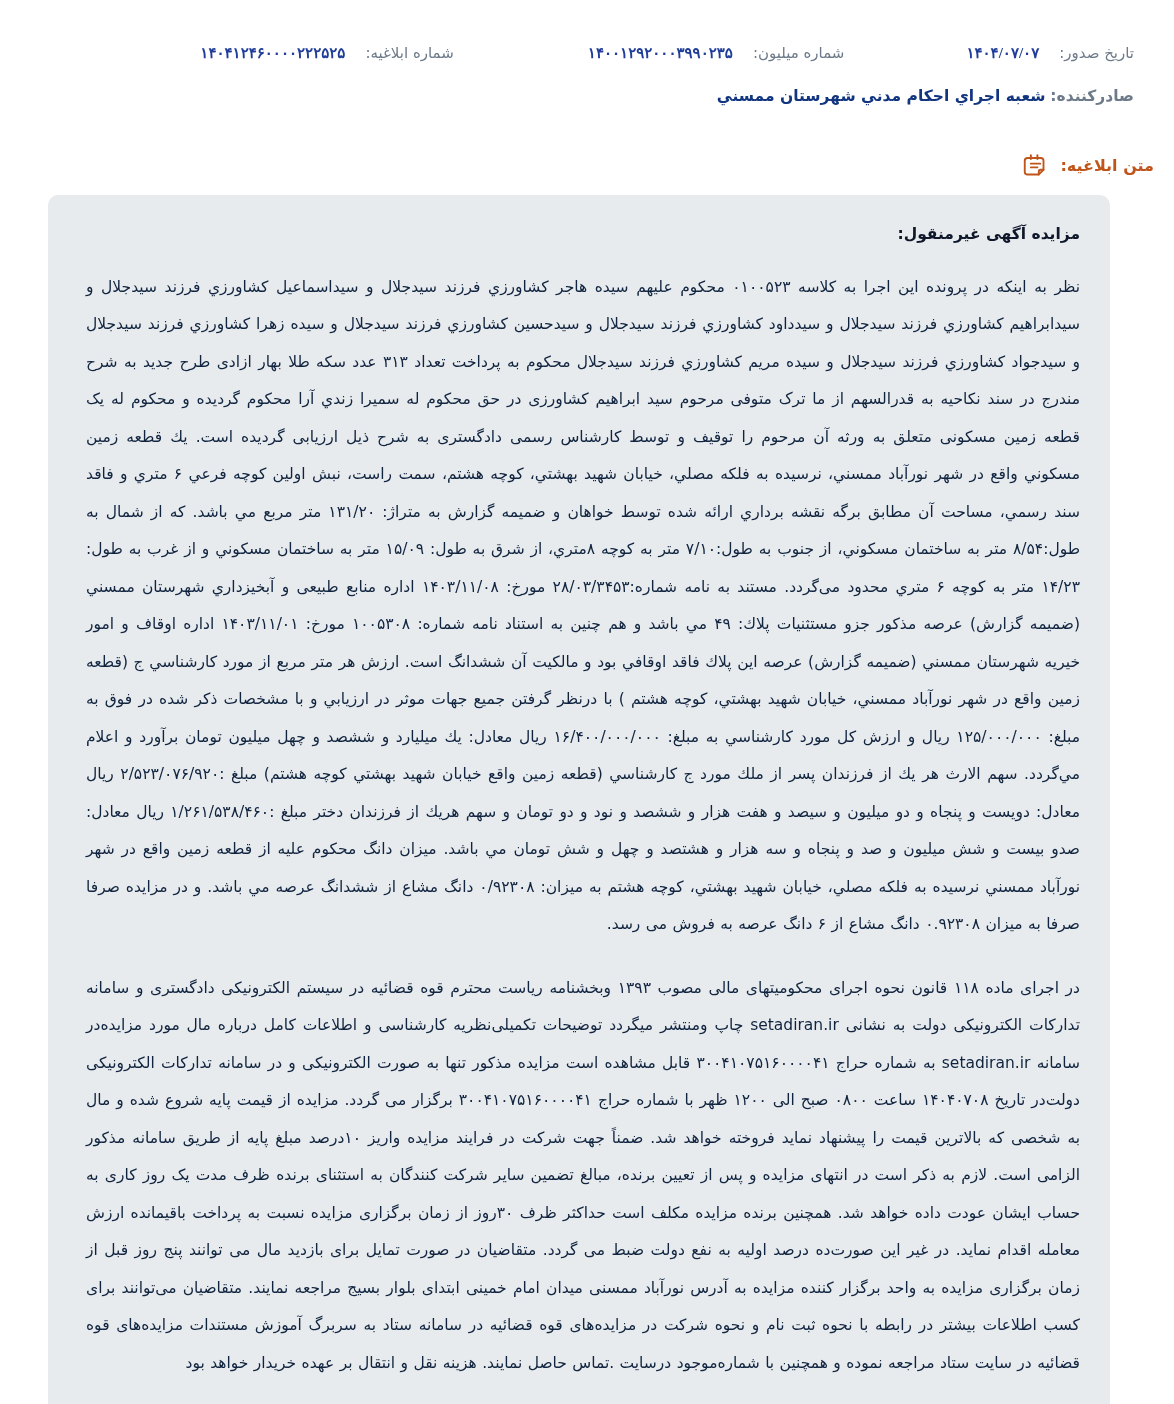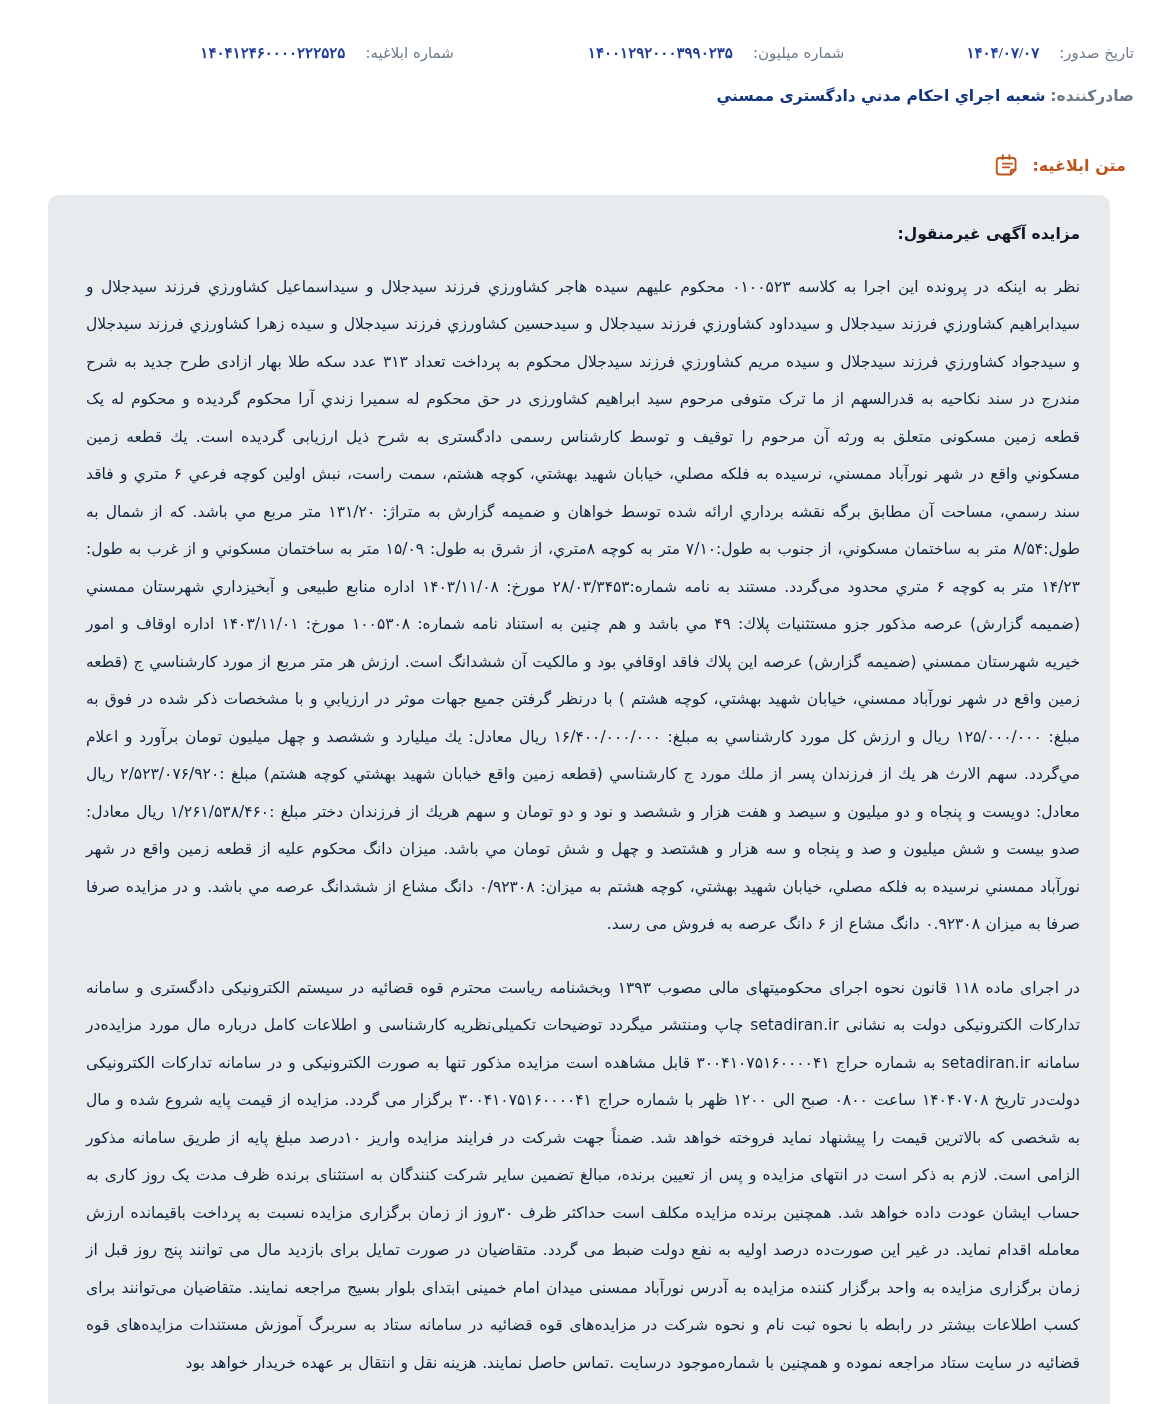--- a/index.html
+++ b/index.html
@@ -105,21 +105,21 @@
 
   
   .section-title {
     position: relative;
     z-index: 2;
     display: flex;
     flex-direction: row;
     align-items: center;
     justify-content: flex-start;
     gap: 9px;
-    padding: 0 48px;
+    padding: 0 20px;
     margin-top: 42px;
   }
   .section-title .st-text {
     color: #c0551b;
     font-size: 16px;
     font-weight: 700;
   }
   .note-icon {
     width: 30px;
     height: 30px;
@@ -186,21 +186,21 @@
     <div class="meta-spacer-b"></div>
     <div class="meta-item">
       <span class="lbl">شماره ابلاغیه:</span>
       <span class="val">۱۴۰۴۱۲۴۶۰۰۰۰۲۲۲۵۲۵</span>
     </div>
   </div>
 
   <div class="line-block">
     <div class="info-line">
       <span class="lbl">صادرکننده:</span>
-      <span class="val">شعبه اجراي احكام مدني دادگستری ممسني</span>
+      <span class="val">شعبه اجراي احكام مدني شهرستان ممسني</span>
     </div>
   </div>
 
   <div class="section-title">
     <span class="st-text">متن ابلاغیه:</span>
     <svg class="note-icon" viewBox="0 0 32 32" aria-hidden="true">
       <g fill="none" stroke="#c0551b" stroke-width="2" stroke-linecap="round" stroke-linejoin="round">
         <path d="M7 7.5 h14 a3 3 0 0 1 3 3 v9.5 l-5 5 h-12 a3 3 0 0 1 -3 -3 v-11.5 a3 3 0 0 1 3 -3 z"></path>
         <path d="M24 20 h-3.2 a1.8 1.8 0 0 0 -1.8 1.8 v3.2"></path>
         <path d="M10.5 4.5 v4"></path>

